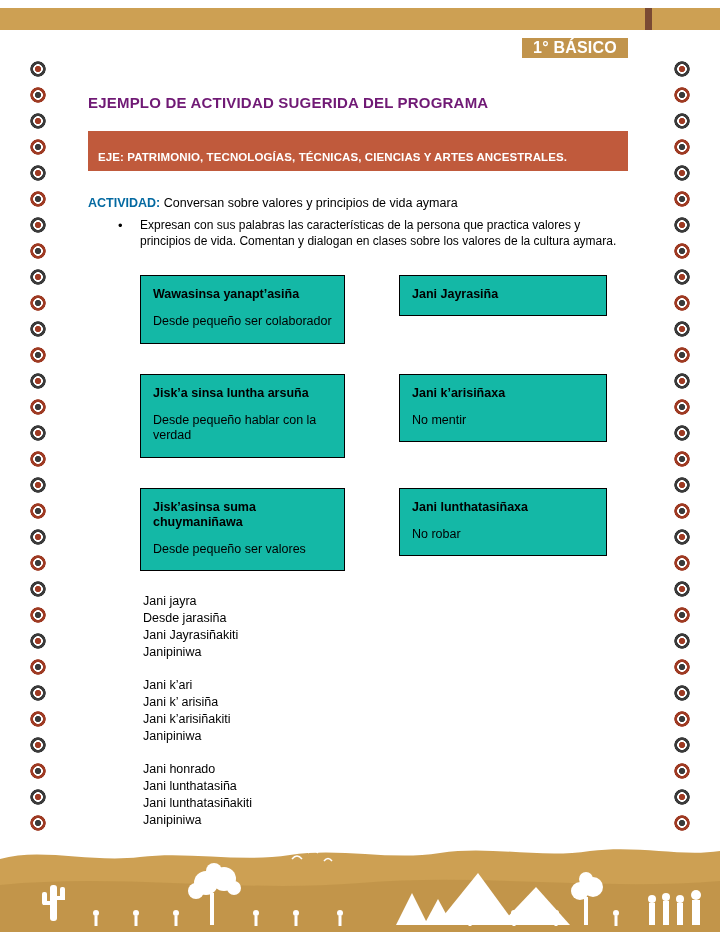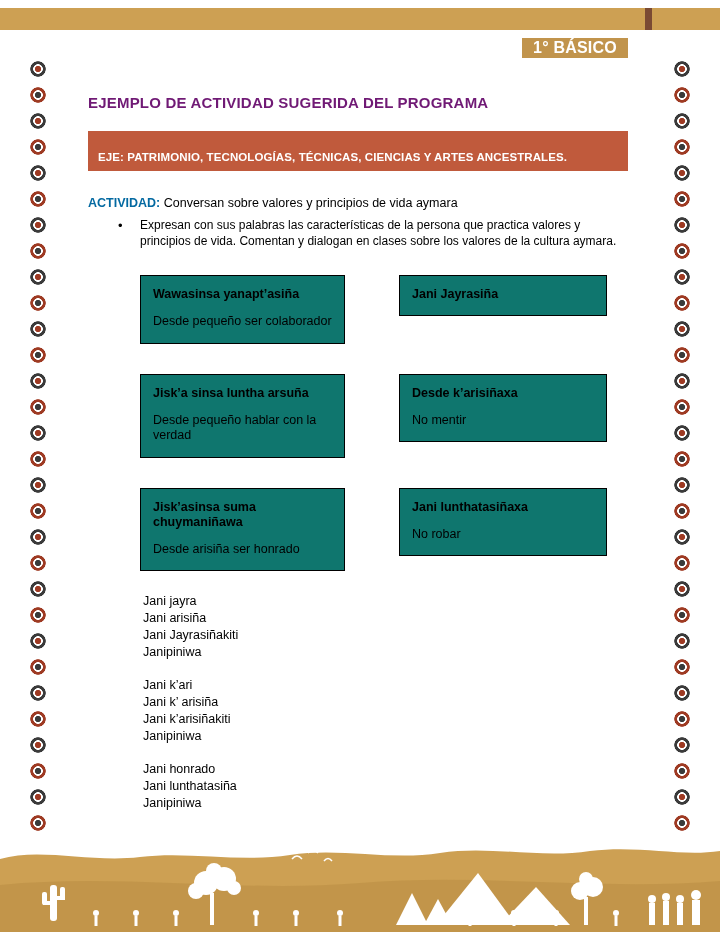--- a/index.html
+++ b/index.html
@@ -88,21 +88,21 @@
   
   .cards {
     display: grid;
     grid-template-columns: 205px 208px;
     column-gap: 54px;
     row-gap: 30px;
     margin: 26px 0 0 52px;
   }
   .card {
     border: 1.5px solid #000000;
-    background: #0f766e;
+    background: #14b8a6;
     padding: 11px 12px 13px 12px;
     align-self: start;
   }
   .card-title { font-size: 12.5px; font-weight: bold; line-height: 15px; }
   .card-desc  { font-size: 12.5px; margin-top: 12px; line-height: 15.5px; }
 
   
   .word-groups { margin: 22px 0 0 55px; font-size: 12.5px; }
   .word-group  { margin-bottom: 16px; }
   .word-line   { line-height: 17px; }
@@ -153,55 +153,56 @@
       <div class="card">
         <div class="card-title">Jani Jayrasiña</div>
       </div>
 
       <div class="card">
         <div class="card-title">Jisk’a sinsa luntha arsuña</div>
         <div class="card-desc">Desde pequeño hablar con la verdad</div>
       </div>
 
       <div class="card">
-        <div class="card-title">Desde k’arisiñaxa</div>
+        <div class="card-title">Jani k’arisiñaxa</div>
         <div class="card-desc">No mentir</div>
       </div>
 
       <div class="card">
         <div class="card-title">Jisk’asinsa suma chuymaniñawa</div>
-        <div class="card-desc">Desde arisiña ser honrado</div>
+        <div class="card-desc">Desde pequeño ser valores</div>
       </div>
 
       <div class="card">
         <div class="card-title">Jani lunthatasiñaxa</div>
         <div class="card-desc">No robar</div>
       </div>
 
     </div>
 
     <div class="word-groups">
 
       <div class="word-group">
         <div class="word-line">Jani jayra</div>
-        <div class="word-line">Jani arisiña</div>
+        <div class="word-line">Desde jarasiña</div>
         <div class="word-line">Jani Jayrasiñakiti</div>
         <div class="word-line">Janipiniwa</div>
       </div>
 
       <div class="word-group">
         <div class="word-line">Jani k’ari</div>
         <div class="word-line">Jani k’ arisiña</div>
         <div class="word-line">Jani k’arisiñakiti</div>
         <div class="word-line">Janipiniwa</div>
       </div>
 
       <div class="word-group">
         <div class="word-line">Jani honrado</div>
         <div class="word-line">Jani lunthatasiña</div>
+        <div class="word-line">Jani lunthatasiñakiti</div>
         <div class="word-line">Janipiniwa</div>
       </div>
 
     </div>
 
   </div>
 
   <svg class="footer" width="720" height="95" viewBox="0 0 720 95" preserveAspectRatio="none" aria-hidden="true">
     <path fill="#CDA053" d="M0,22 C40,10 90,26 140,20 C190,14 240,26 290,18 C340,10 390,24 440,16 C490,8 540,22 590,14 C640,8 680,20 720,14 L720,95 L0,95 Z"></path>
     <path fill="#A87F36" opacity="0.30" d="M0,48 C120,36 240,56 360,46 C480,36 600,54 720,44 L720,95 L0,95 Z"></path>

